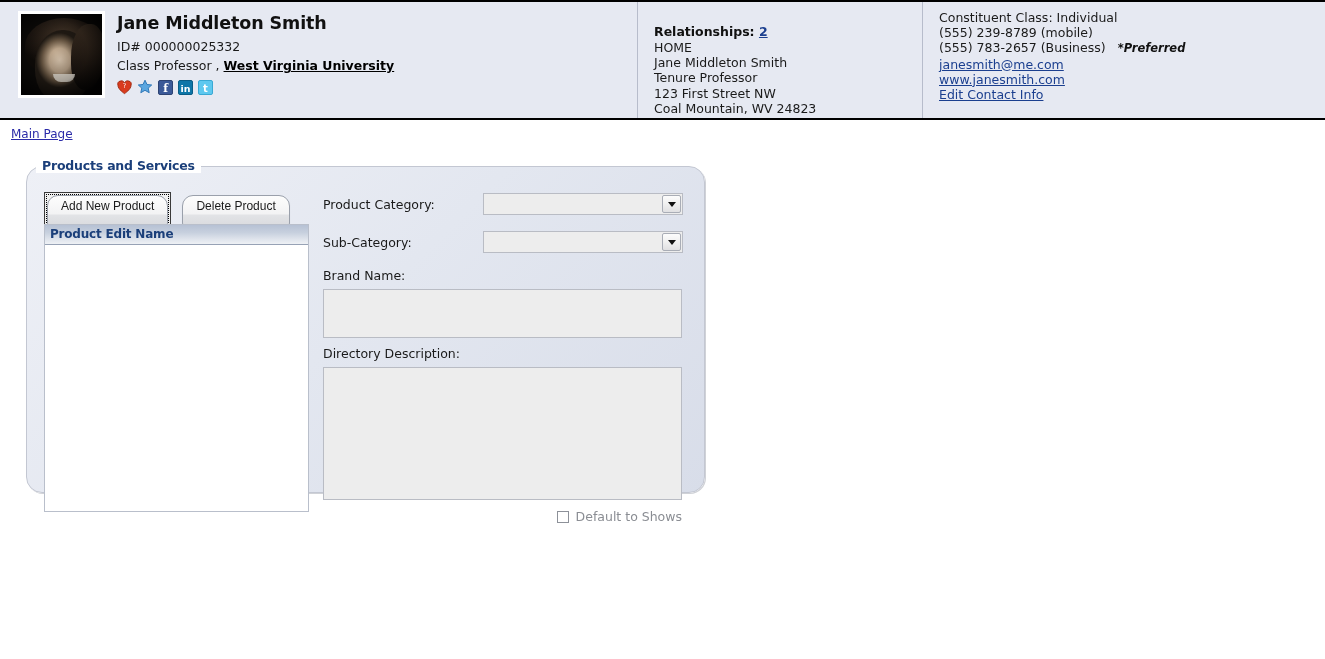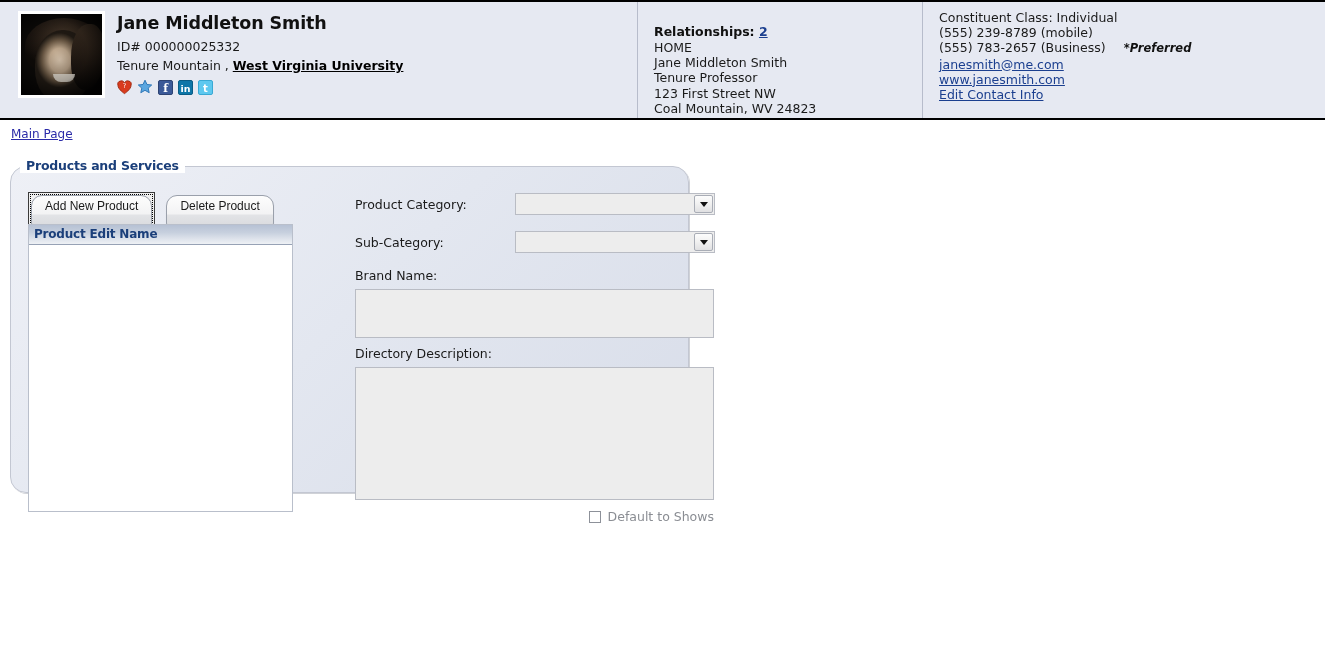--- a/index.html
+++ b/index.html
@@ -107,33 +107,33 @@
             font-family: "DejaVu Sans", sans-serif; }
 
   .rel-head { font-size: 12.5px; font-weight: bold; color: #111111; line-height: 17px; margin-top: 12px; }
   .rel-head a { color: #1b3f8f; text-decoration: underline; }
   .rel-line { font-size: 12.5px; color: #1a1a1a; line-height: 15.2px; }
 
   .cc-line { font-size: 12.5px; color: #1a1a1a; line-height: 15.2px; white-space: nowrap; }
   .cc-line a { color: #1b3f8f; text-decoration: underline; }
   .preferred {
     font-style: italic; font-weight: bold; font-size: 11.5px;
-    color: #111111; margin-left: 18px;
+    color: #111111; margin-left: 12px;
   }
 
   
   .mainpage-link {
     position: absolute; left: 11px; top: 127px;
     font-size: 12px; color: #2a2aa8; text-decoration: underline;
   }
 
   
   .panel {
     position: absolute;
-    left: 10px; top: 166px;
+    left: 26px; top: 166px;
     width: 679px; height: 327px;
     border: 1px solid #c3c7d2;
     border-radius: 16px;
     background: linear-gradient(135deg, #eef0f6 0%, #e3e7f0 48%, #d8dde9 100%);
     box-shadow: 1px 1px 0 rgba(120,125,140,.35);
   }
   .panel-legend {
     position: absolute;
     left: 9px; top: -9px;
     padding: 0 6px;
@@ -181,21 +181,21 @@
     background: linear-gradient(to bottom, #b6c1d4 0%, #c7d0de 40%, #dfe4ec 75%, #eef1f5 100%);
     border-bottom: 1px solid #97a2b5;
     font-size: 12px; font-weight: bold;
     color: #1b3f7a;
     padding: 2px 0 0 5px;
     letter-spacing: -0.2px;
   }
   .list-body { height: 266px; background: #ffffff; }
 
   
-  .form-area { position: absolute; left: 296px; top: 25px; width: 365px; margin-left: 48px; }
+  .form-area { position: absolute; left: 296px; top: 25px; width: 365px; }
   .field-row { display: flex; align-items: center; height: 24px; }
   .field-label {
     font-size: 12.5px; color: #1a1a1a;
     width: 160px; flex: 0 0 160px;
   }
   .select-box {
     width: 200px; height: 22px;
     border: 1px solid #b9bcc4;
     background: #ededed;
     display: flex; align-items: stretch; justify-content: flex-end;
@@ -249,21 +249,21 @@
       <div class="hair"></div>
       <div class="face"></div>
       <div class="hair2"></div>
       <div class="smile"></div>
       <div class="shadow"></div>
     </div>
     <div class="identity-text">
       <div class="person-name">Jane Middleton Smith</div>
       <div class="id-line">ID# 000000025332</div>
       <div class="title-line">
-        <span>Tenure Mountain ,</span>
+        <span>Class Professor ,</span>
         <a href="#">West Virginia University</a>
       </div>
       <div class="icon-row">
         <span class="ico ico-heart">
           <svg width="15" height="15" viewBox="0 0 16 16">
             <path d="M8 14.5S1 10 1 5.6A3.6 3.6 0 0 1 8 3.6 3.6 3.6 0 0 1 15 5.6C15 10 8 14.5 8 14.5z" fill="#d93b1e" stroke="#9c2a12" stroke-width="1"></path>
             <text x="8" y="8.5" font-size="7" fill="#ffffff" text-anchor="middle" font-family="DejaVu Sans">?</text>
           </svg>
         </span>
         <span class="ico ico-star">

